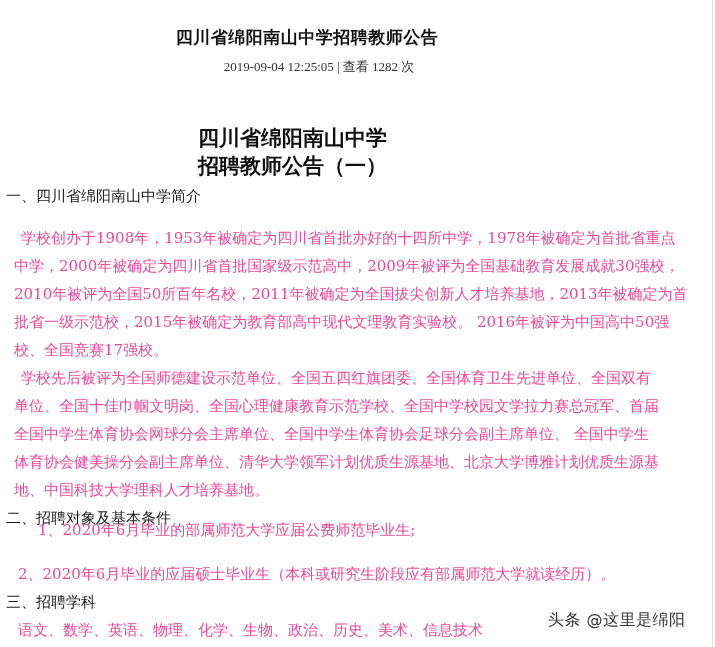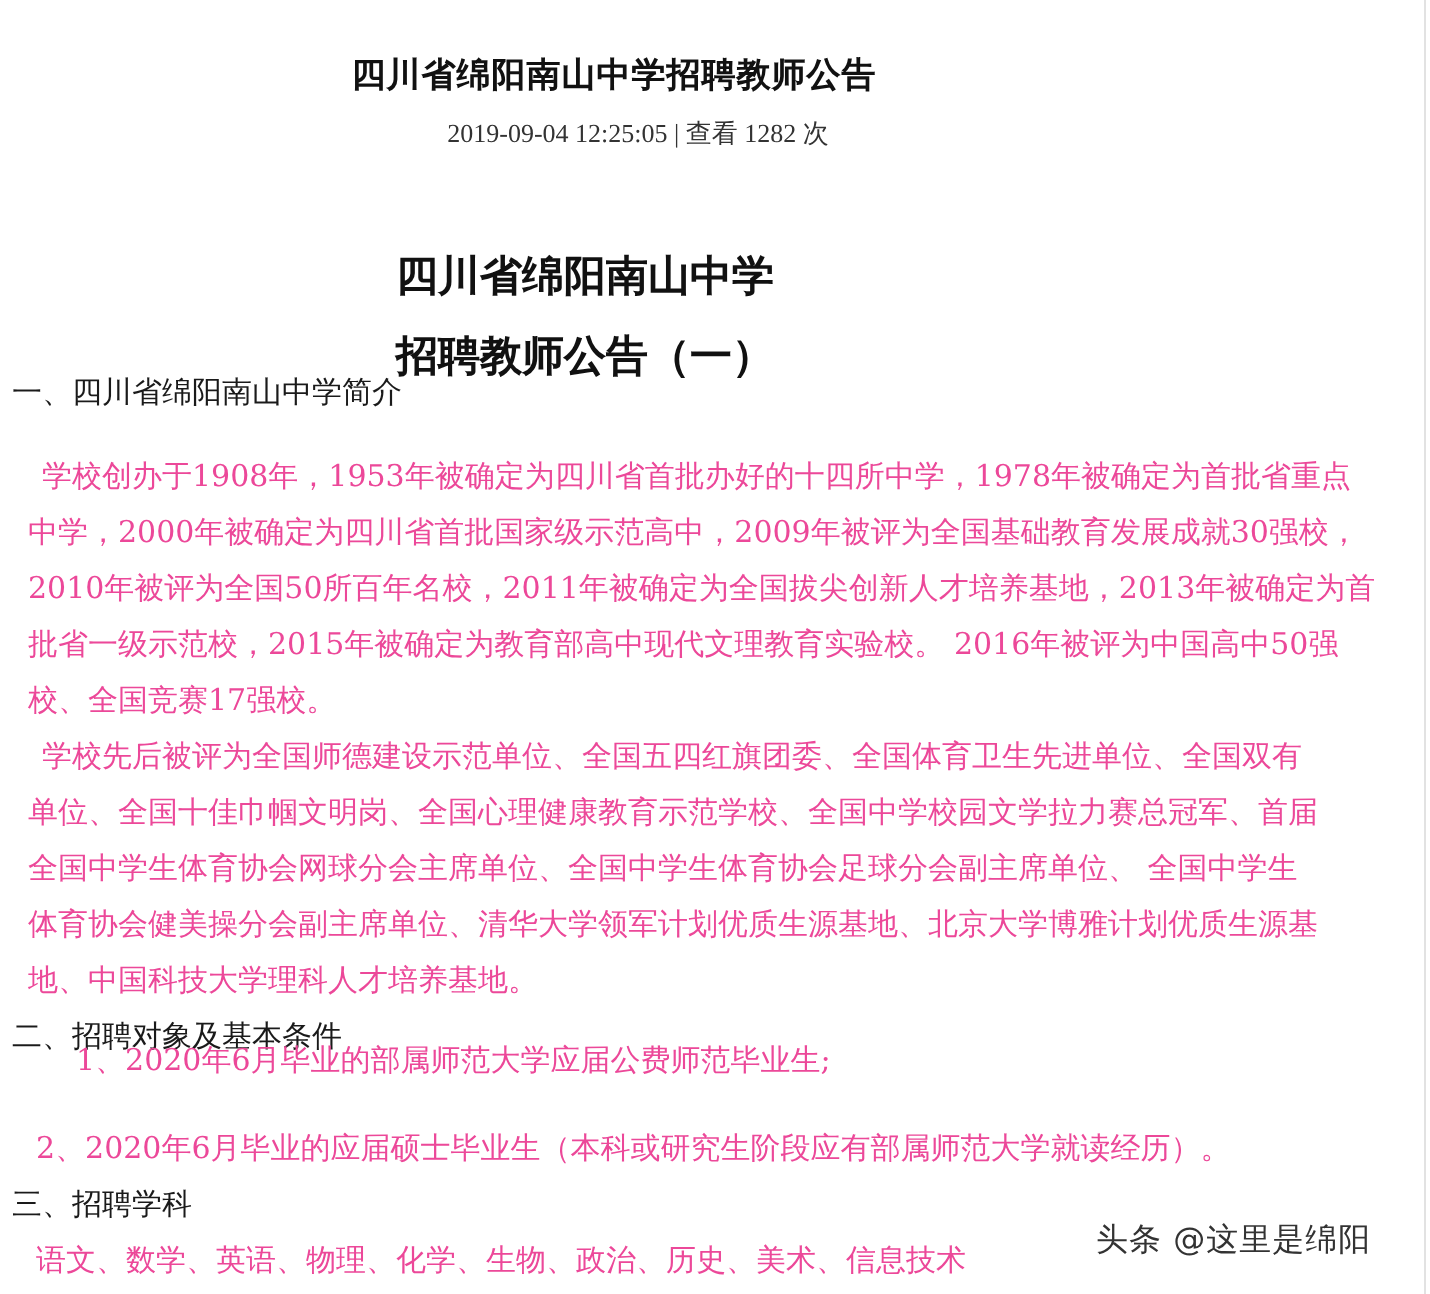--- a/index.html
+++ b/index.html
@@ -49,21 +49,21 @@
       position: absolute;
       left: 0;
       width: 585px;
       text-align: center;
       font-family: "DejaVu Sans", "Liberation Sans", sans-serif;
       font-weight: bold;
       font-size: 21px;
       color: #111;
     }
     .doc-title.line1 { top: 124px; }
-    .doc-title.line2 { top: 164px; }
+    .doc-title.line2 { top: 152px; }
     .text-line {
       position: absolute;
       left: 14px;
       font-family: "DejaVu Serif", "Liberation Serif", serif;
       font-size: 15px;
       white-space: nowrap;
       color: #ec4899;
       line-height: 20px;
     }
     .section-heading {

